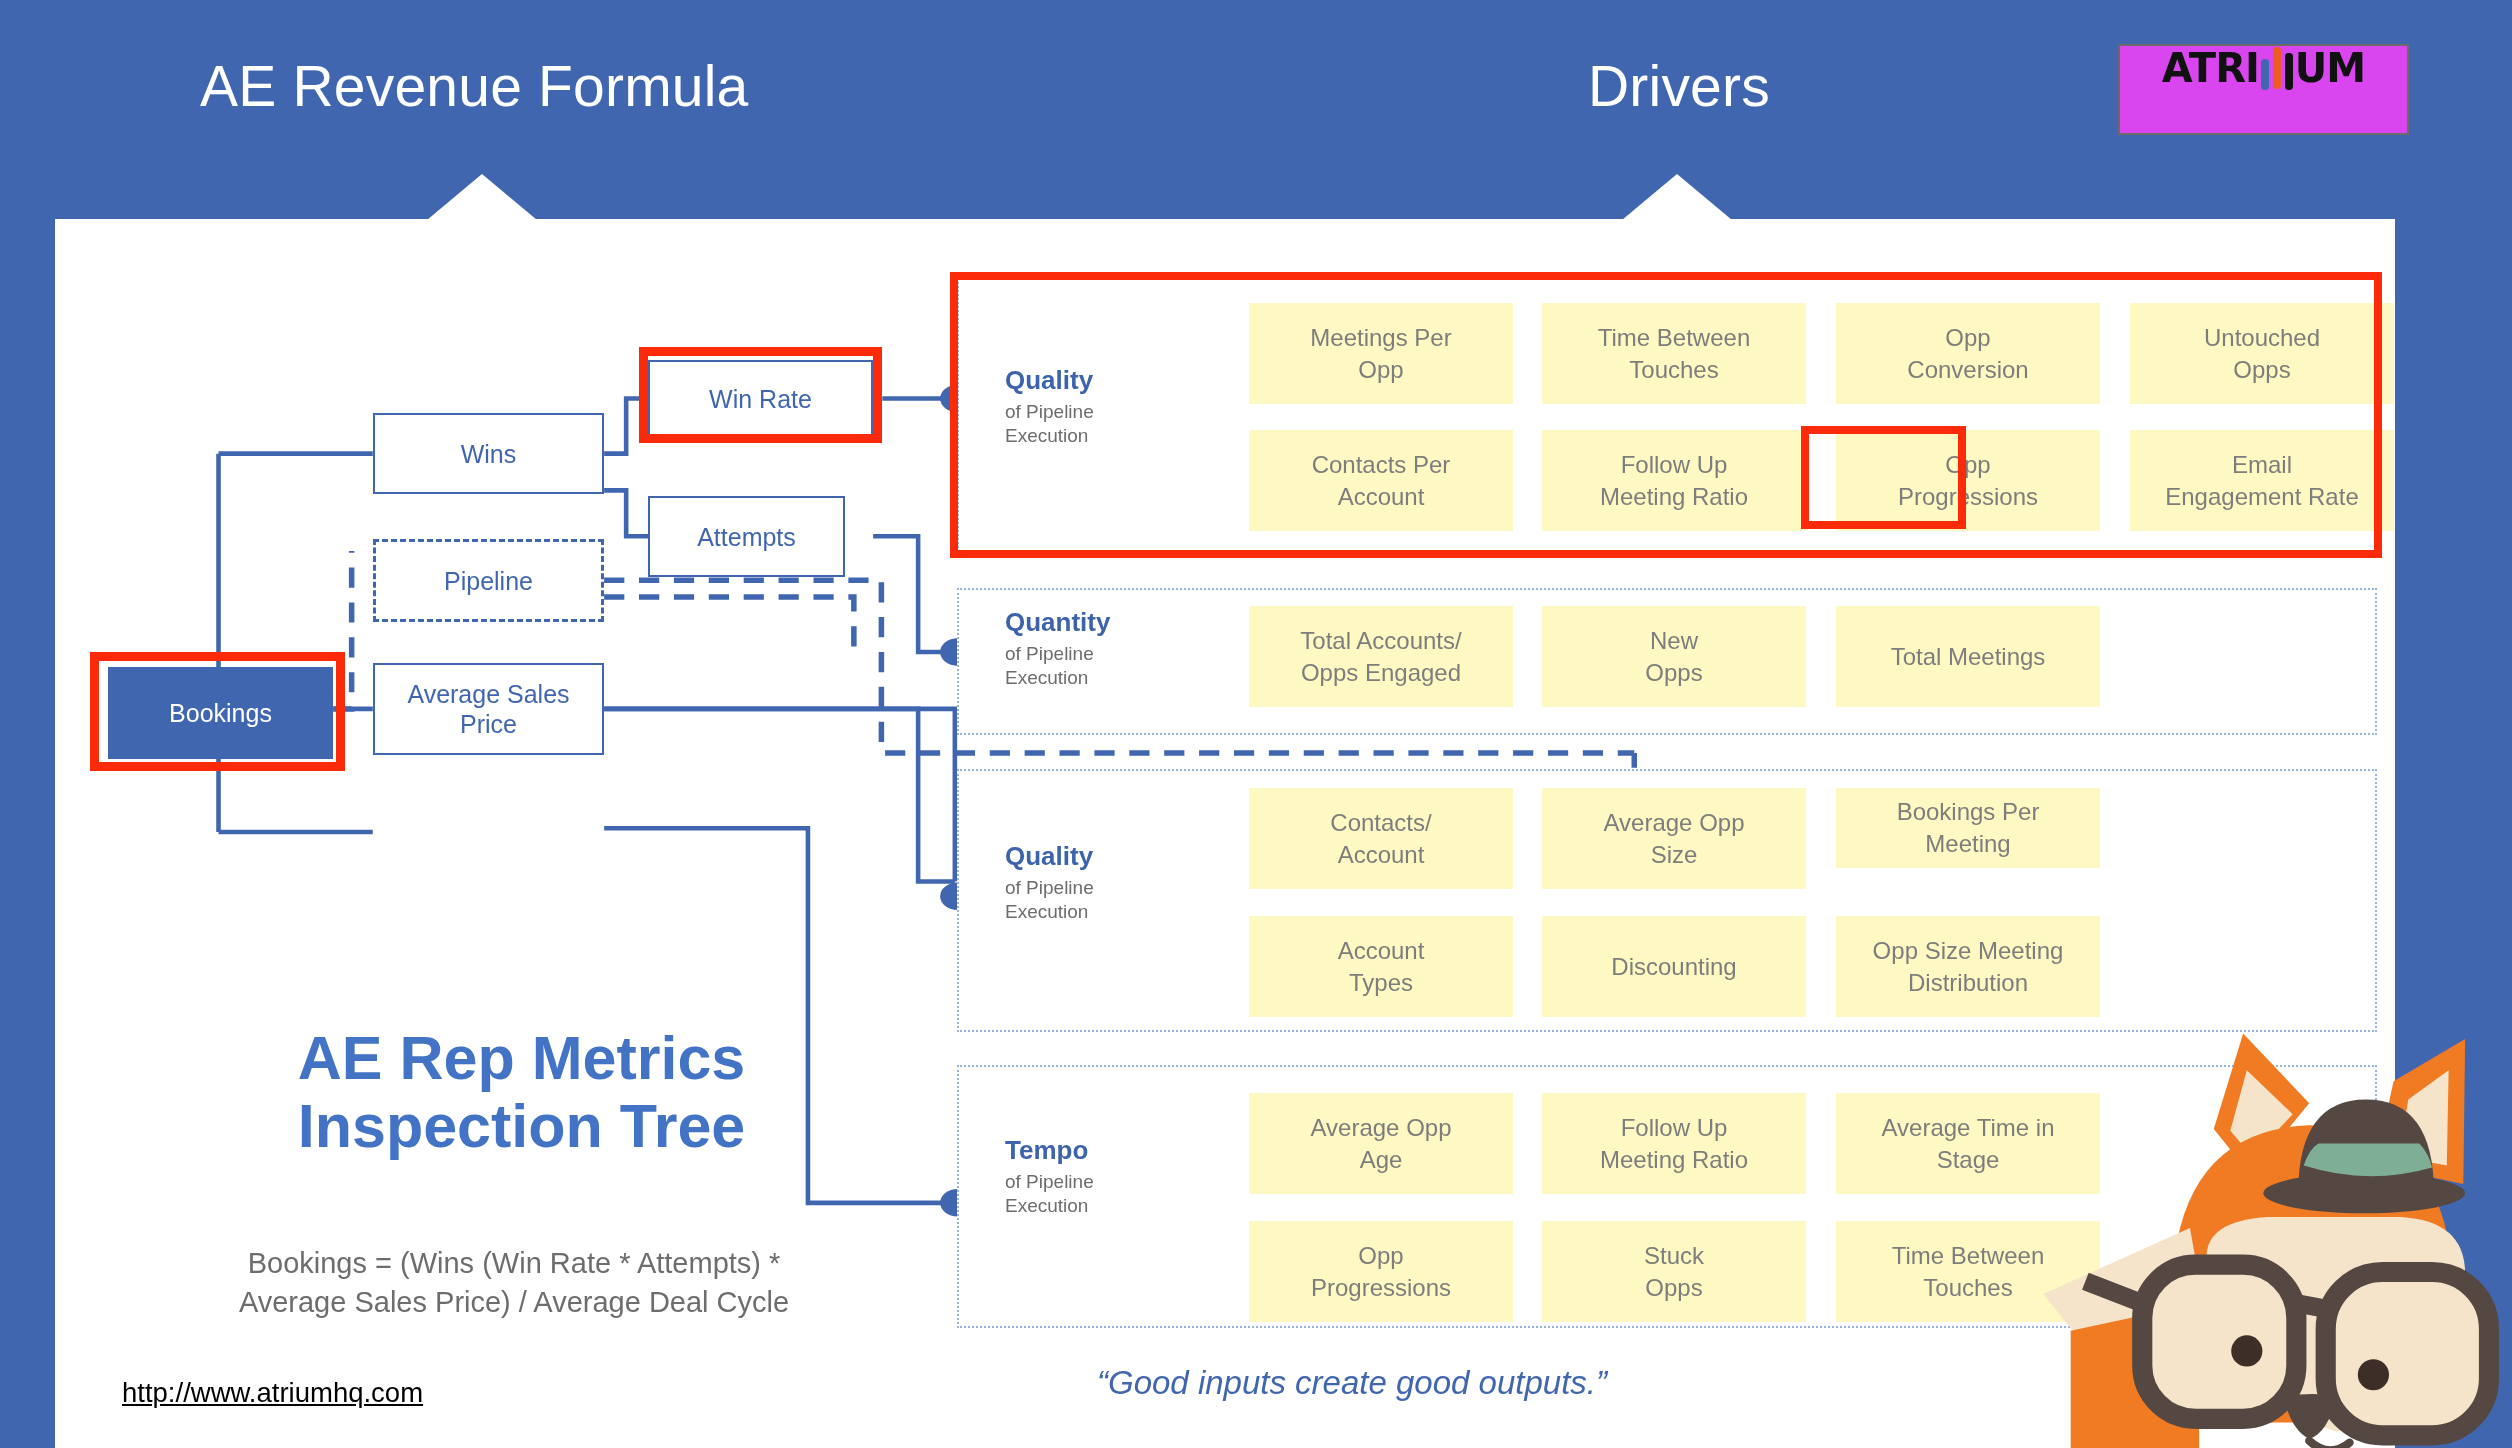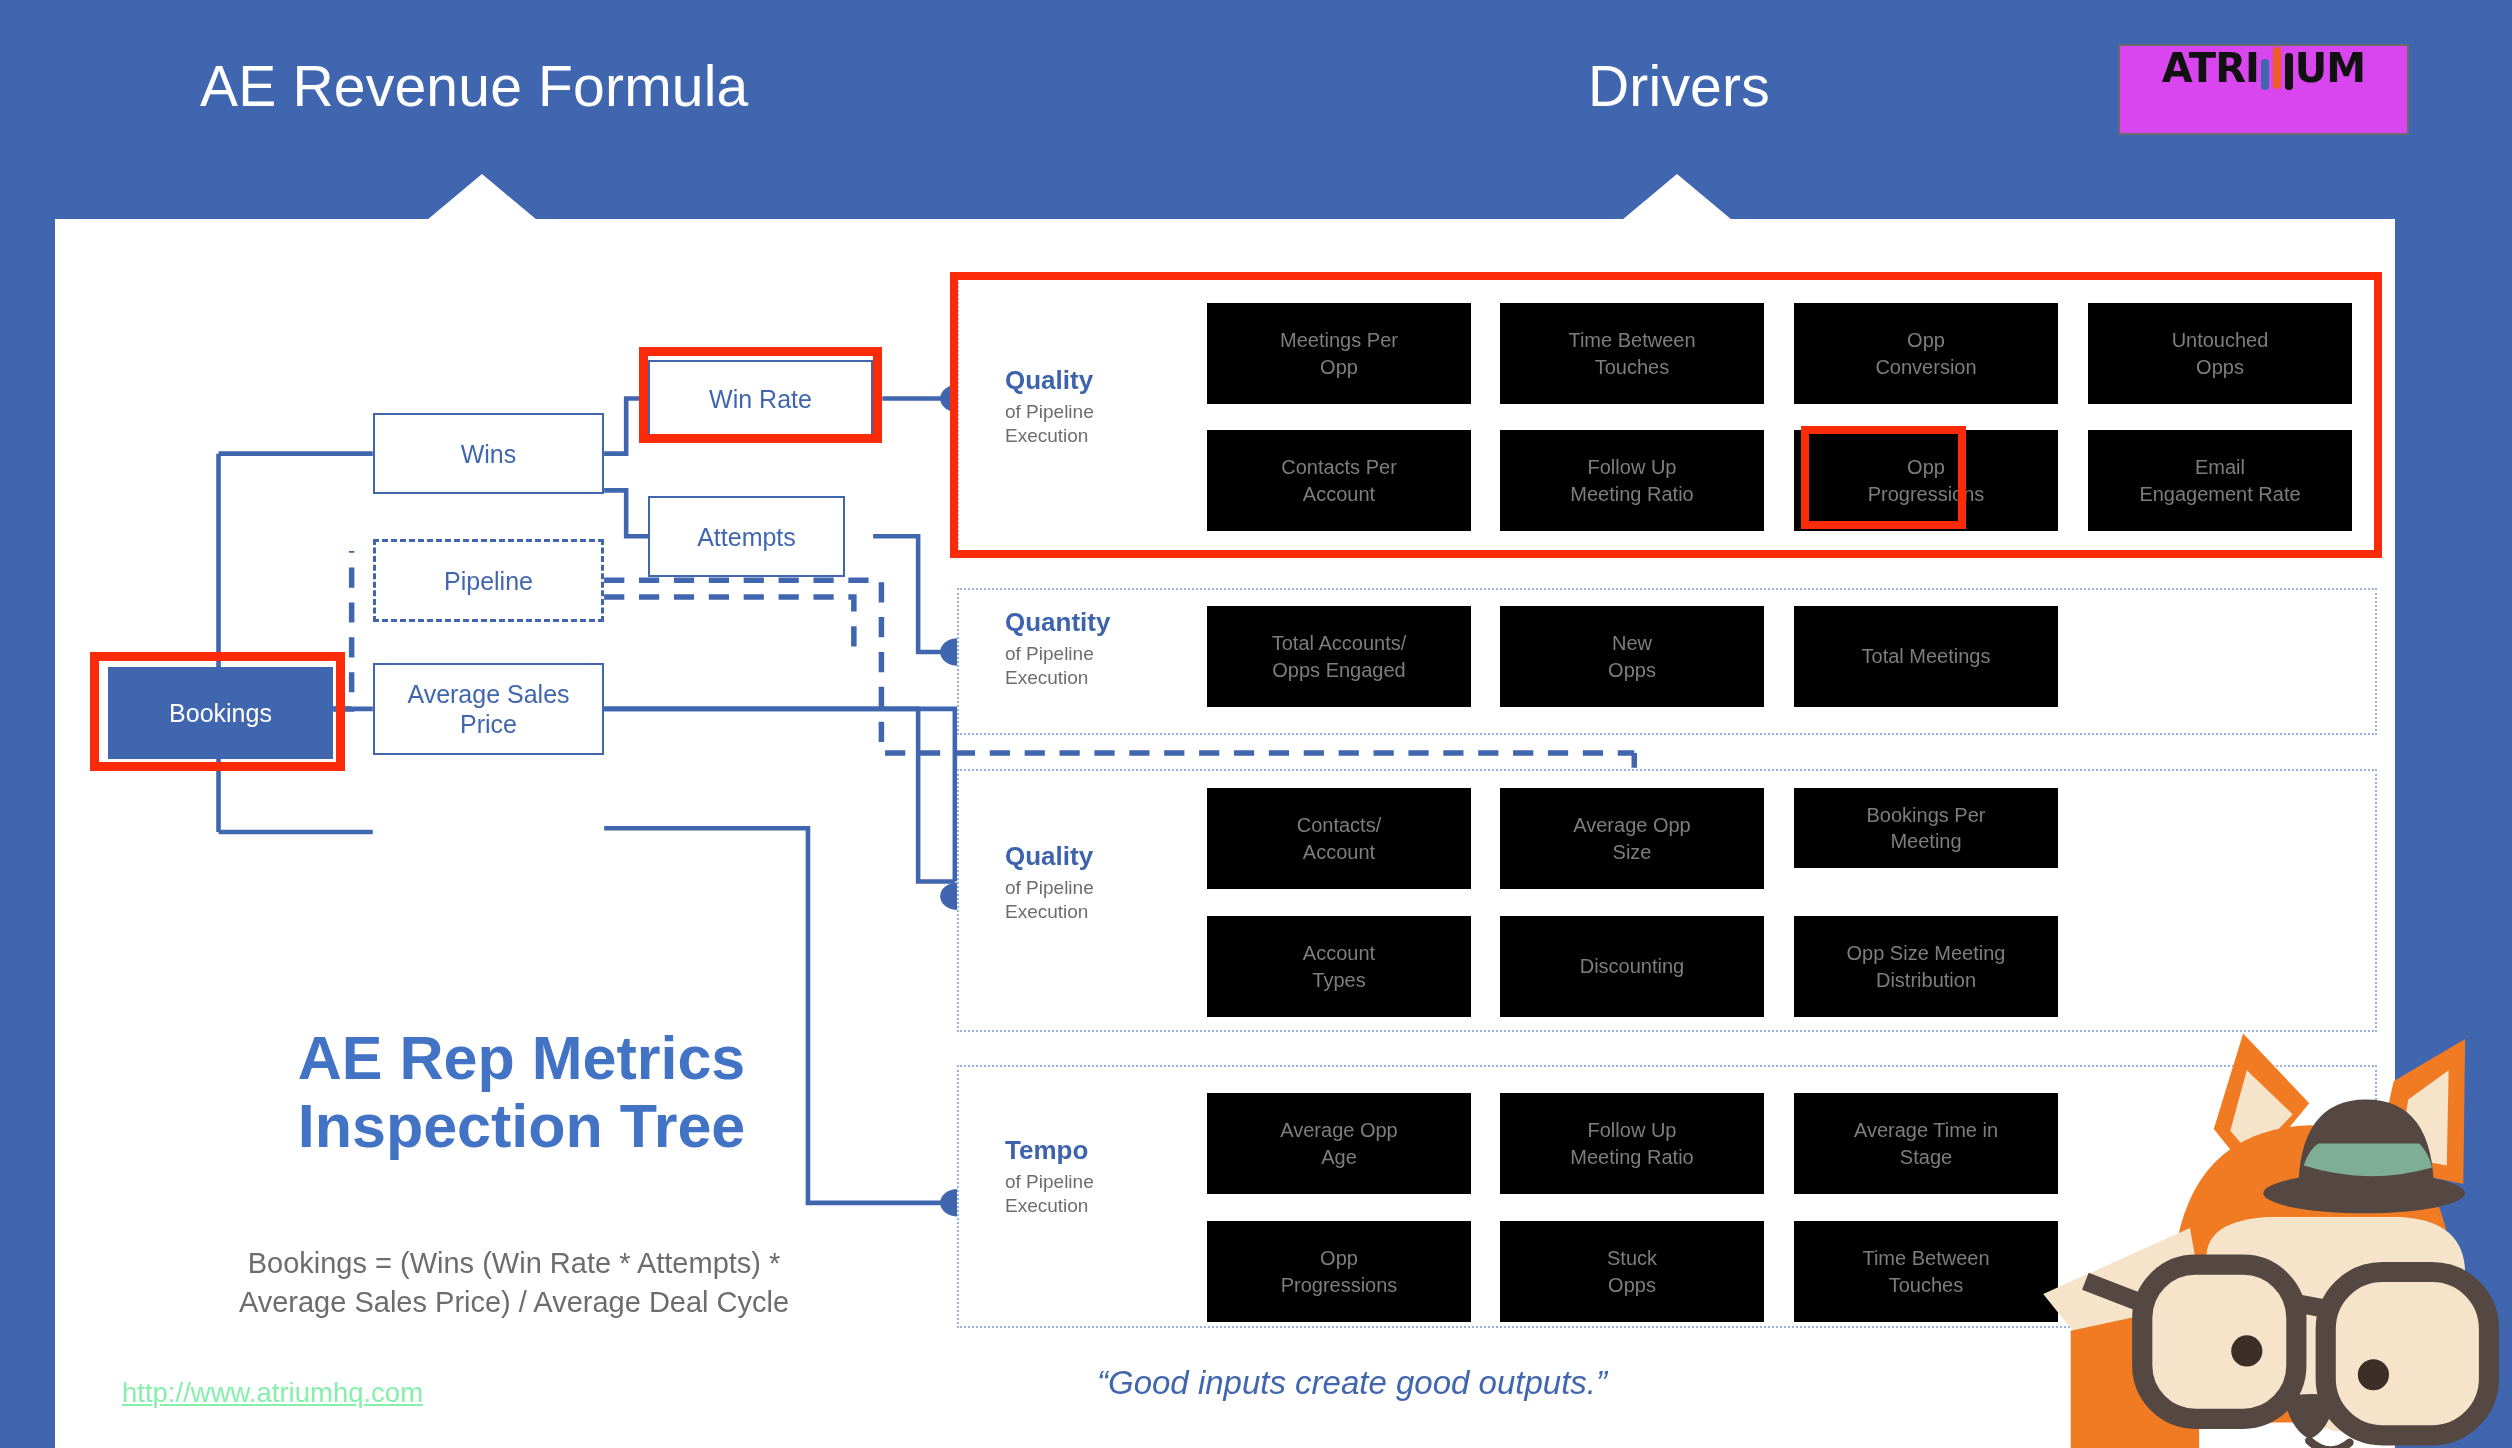--- a/index.html
+++ b/index.html
@@ -111,41 +111,42 @@
     color:#6d6d6d;font-size:19px;line-height:1.25;margin-top:5.5px;
     font-family:"Liberation Sans",sans-serif;
   }
   #lbl-quality1 {left:957px;top:367px;}
   #lbl-quantity {left:957px;top:609px;}
   #lbl-quality2 {left:957px;top:843px;}
   #lbl-tempo    {left:957px;top:1137px;}
 
   
   .card{
-    position:absolute;box-sizing:border-box;background:#000000;
-    color:#7d7d7d;font-size:20px;line-height:1.32;text-align:center;
+    position:absolute;box-sizing:border-box;background:#fef9c3;
+    color:#7d7d7d;font-size:24px;line-height:1.32;text-align:center;
     display:flex;align-items:center;justify-content:center;padding:3.7px 5.5px;
     white-space:pre-line;
+    margin-left:42px;
   }
 
   
   #title-main{
     position:absolute;left:200px;top:1024px;width:643px;
     color:#4273c4;font-size:61px;font-weight:700;line-height:1.12;
     text-align:center;white-space:pre-line;
     font-family:"Liberation Sans",sans-serif;
   }
   #formula-text{
     position:absolute;left:133px;top:1244px;width:762px;
     color:#6d6d6d;font-size:29px;line-height:1.35;text-align:center;
     white-space:pre-line;
   }
   #site-link{
     position:absolute;left:122px;top:1377px;
-    color:#86efac;font-size:27.5px;text-decoration:underline;
+    color:#000000;font-size:27.5px;text-decoration:underline;
   }
   #quote{
     position:absolute;left:1097px;top:1364px;
     color:#4166b0;font-size:33px;font-style:italic;white-space:nowrap;
   }
 
   
   .fox{position:absolute;left:2034px;top:1028px;width:477px;height:422px;}
 </style>
 </head>

